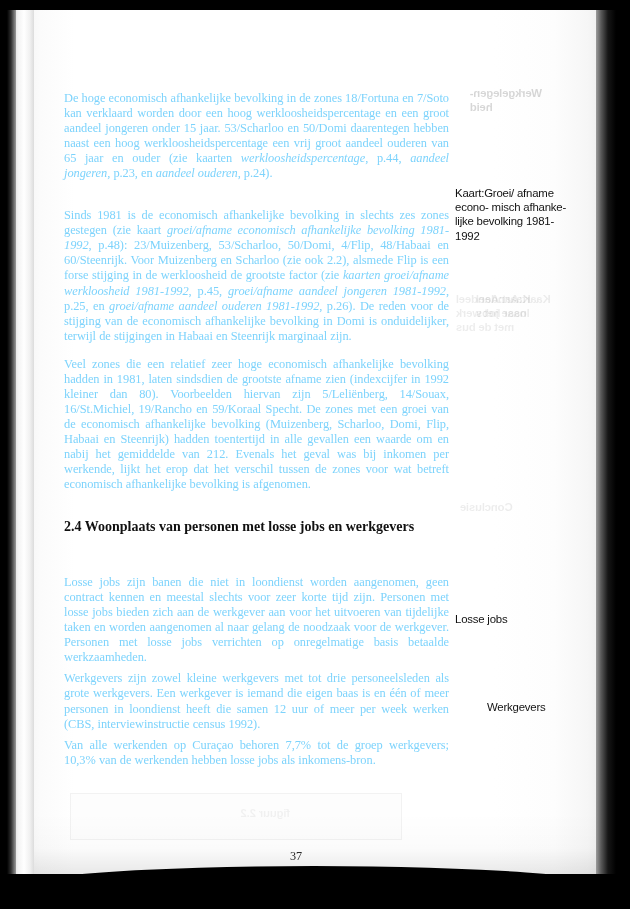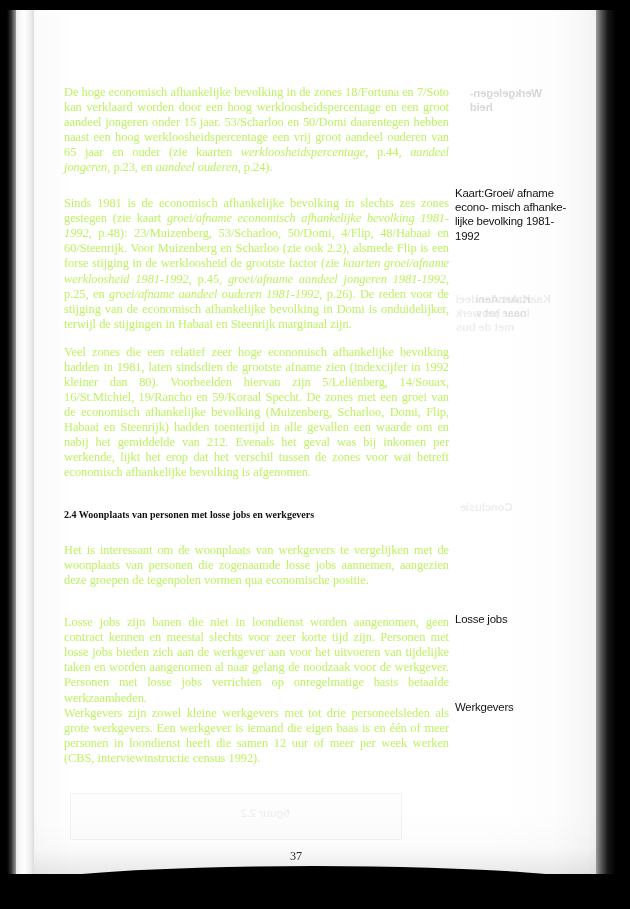--- a/index.html
+++ b/index.html
@@ -90,33 +90,33 @@
     position: absolute;
     left: 0; top: 0; width: 592px; height: 878px;
   }
   .col-main {
     position: absolute;
     left: 64px;
     top: 0px;
     width: 385px;
   }
   p.body {
-    margin: 0 0 13px 0;
+    margin: 6px 0 13px 0;
     font-size: 12.4px;
     line-height: 15.05px;
     text-align: justify;
-    color: #bef264;
+    color: #7dd3fc;
     letter-spacing: -0.05px;
     word-spacing: 0.1px;
   }
   p.body.tight { margin-bottom: 0; }
   .it { font-style: italic; }
   h2.sec {
     margin: 0 0 13px 0;
-    font-size: 10px;
+    font-size: 14px;
     line-height: 15px;
     font-weight: bold;
     color: #111;
   }
   .spacer-14 { height: 14px; }
   .spacer-8 { height: 8px; }
 
   
   .margin-notes {
     position: absolute;
@@ -189,31 +189,31 @@
   <div class="content">
     <div class="col-main" style="top:85px;">
 
       <p class="body" id="p1"><span>De hoge economisch afhankelijke bevolking in de zones 18/Fortuna en 7/Soto kan verklaard worden door een hoog werkloosheidspercentage en een groot aandeel jongeren onder 15 jaar. 53/Scharloo en 50/Domi daarentegen hebben naast een hoog werkloosheidspercentage een vrij groot aandeel ouderen van 65 jaar en ouder (zie kaarten </span><span class="it">werkloosheidspercentage</span><span>, p.44, </span><span class="it">aandeel jongeren</span><span>, p.23, en </span><span class="it">aandeel ouderen</span><span>, p.24).</span></p>
       <div class="spacer-8"></div>
       <p class="body" id="p2"><span>Sinds 1981 is de economisch afhankelijke bevolking in slechts zes zones gestegen (zie kaart </span><span class="it">groei/afname economisch afhankelijke bevolking 1981-1992</span><span>, p.48): 23/Muizenberg, 53/Scharloo, 50/Domi, 4/Flip, 48/Habaai en 60/Steenrijk. Voor Muizenberg en Scharloo (zie ook 2.2), alsmede Flip is een forse stijging in de werkloosheid de grootste factor (zie </span><span class="it">kaarten groei/afname werkloosheid 1981-1992</span><span>, p.45, </span><span class="it">groei/afname aandeel jongeren 1981-1992</span><span>, p.25, en </span><span class="it">groei/afname aandeel ouderen 1981-1992</span><span>, p.26). De reden voor de stijging van de economisch afhankelijke bevolking in Domi is onduidelijker, terwijl de stijgingen in Habaai en Steenrijk marginaal zijn.</span></p>
       <p class="body" id="p3"><span>Veel zones die een relatief zeer hoge economisch afhankelijke bevolking hadden in 1981, laten sindsdien de grootste afname zien (indexcijfer in 1992 kleiner dan 80). Voorbeelden hiervan zijn 5/Leliënberg, 14/Souax, 16/St.Michiel, 19/Rancho en 59/Koraal Specht. De zones met een groei van de economisch afhankelijke bevolking (Muizenberg, Scharloo, Domi, Flip, Habaai en Steenrijk) hadden toentertijd in alle gevallen een waarde om en nabij het gemiddelde van 212. Evenals het geval was bij inkomen per werkende, lijkt het erop dat het verschil tussen de zones voor wat betreft economisch afhankelijke bevolking is afgenomen.</span></p>
       <div class="spacer-14"></div>
       <h2 class="sec">2.4 Woonplaats van personen met losse jobs en werkgevers</h2>
       <div class="spacer-8"></div>
-      <p class="body" id="p4"><span>Het is interessant om de woonplaats van werkgevers te vergelijken met de woonplaats van personen die zogenaamde losse jobs aannemen, aangezien deze groepen de tegenpolen vormen qua economische positie.</span></p>
       <div class="spacer-14"></div>
       <p class="body tight" id="p5"><span>Losse jobs zijn banen die niet in loondienst worden aangenomen, geen contract kennen en meestal slechts voor zeer korte tijd zijn. Personen met losse jobs bieden zich aan de werkgever aan voor het uitvoeren van tijdelijke taken en worden aangenomen al naar gelang de noodzaak voor de werkgever. Personen met losse jobs verrichten op onregelmatige basis betaalde werkzaamheden.</span></p>
       <p class="body tight" id="p6"><span>Werkgevers zijn zowel kleine werkgevers met tot drie personeelsleden als grote werkgevers. Een werkgever is iemand die eigen baas is en één of meer personen in loondienst heeft die samen 12 uur of meer per week werken (CBS, interviewinstructie census 1992).</span></p>
+      <p class="body tight" id="p7"><span>Van alle werkenden op Curaçao behoren 7,7% tot de groep werkgevers; 10,3% van de werkenden hebben losse jobs als inkomens-bron.</span></p>
 
     </div>
 
     <div class="margin-notes">
       <div class="note" style="top:186px;">Kaart:Groei/ afname econo- misch afhanke- lijke bevolking 1981-1992</div>
       <div class="note" style="top:612px;">Losse jobs</div>
-      <div class="note" style="top:700px;">Werkgevers</div>
+      <div class="note" style="top:700px;margin-left:32px;">Werkgevers</div>
     </div>
 
     <div class="pageno">37</div>
   </div>
 
   <div class="bottom-curl"></div>
   <div class="spine"></div>
   <div class="spine-dark"></div>
   <div class="right-edge"></div>
   <div class="top-band"></div>

